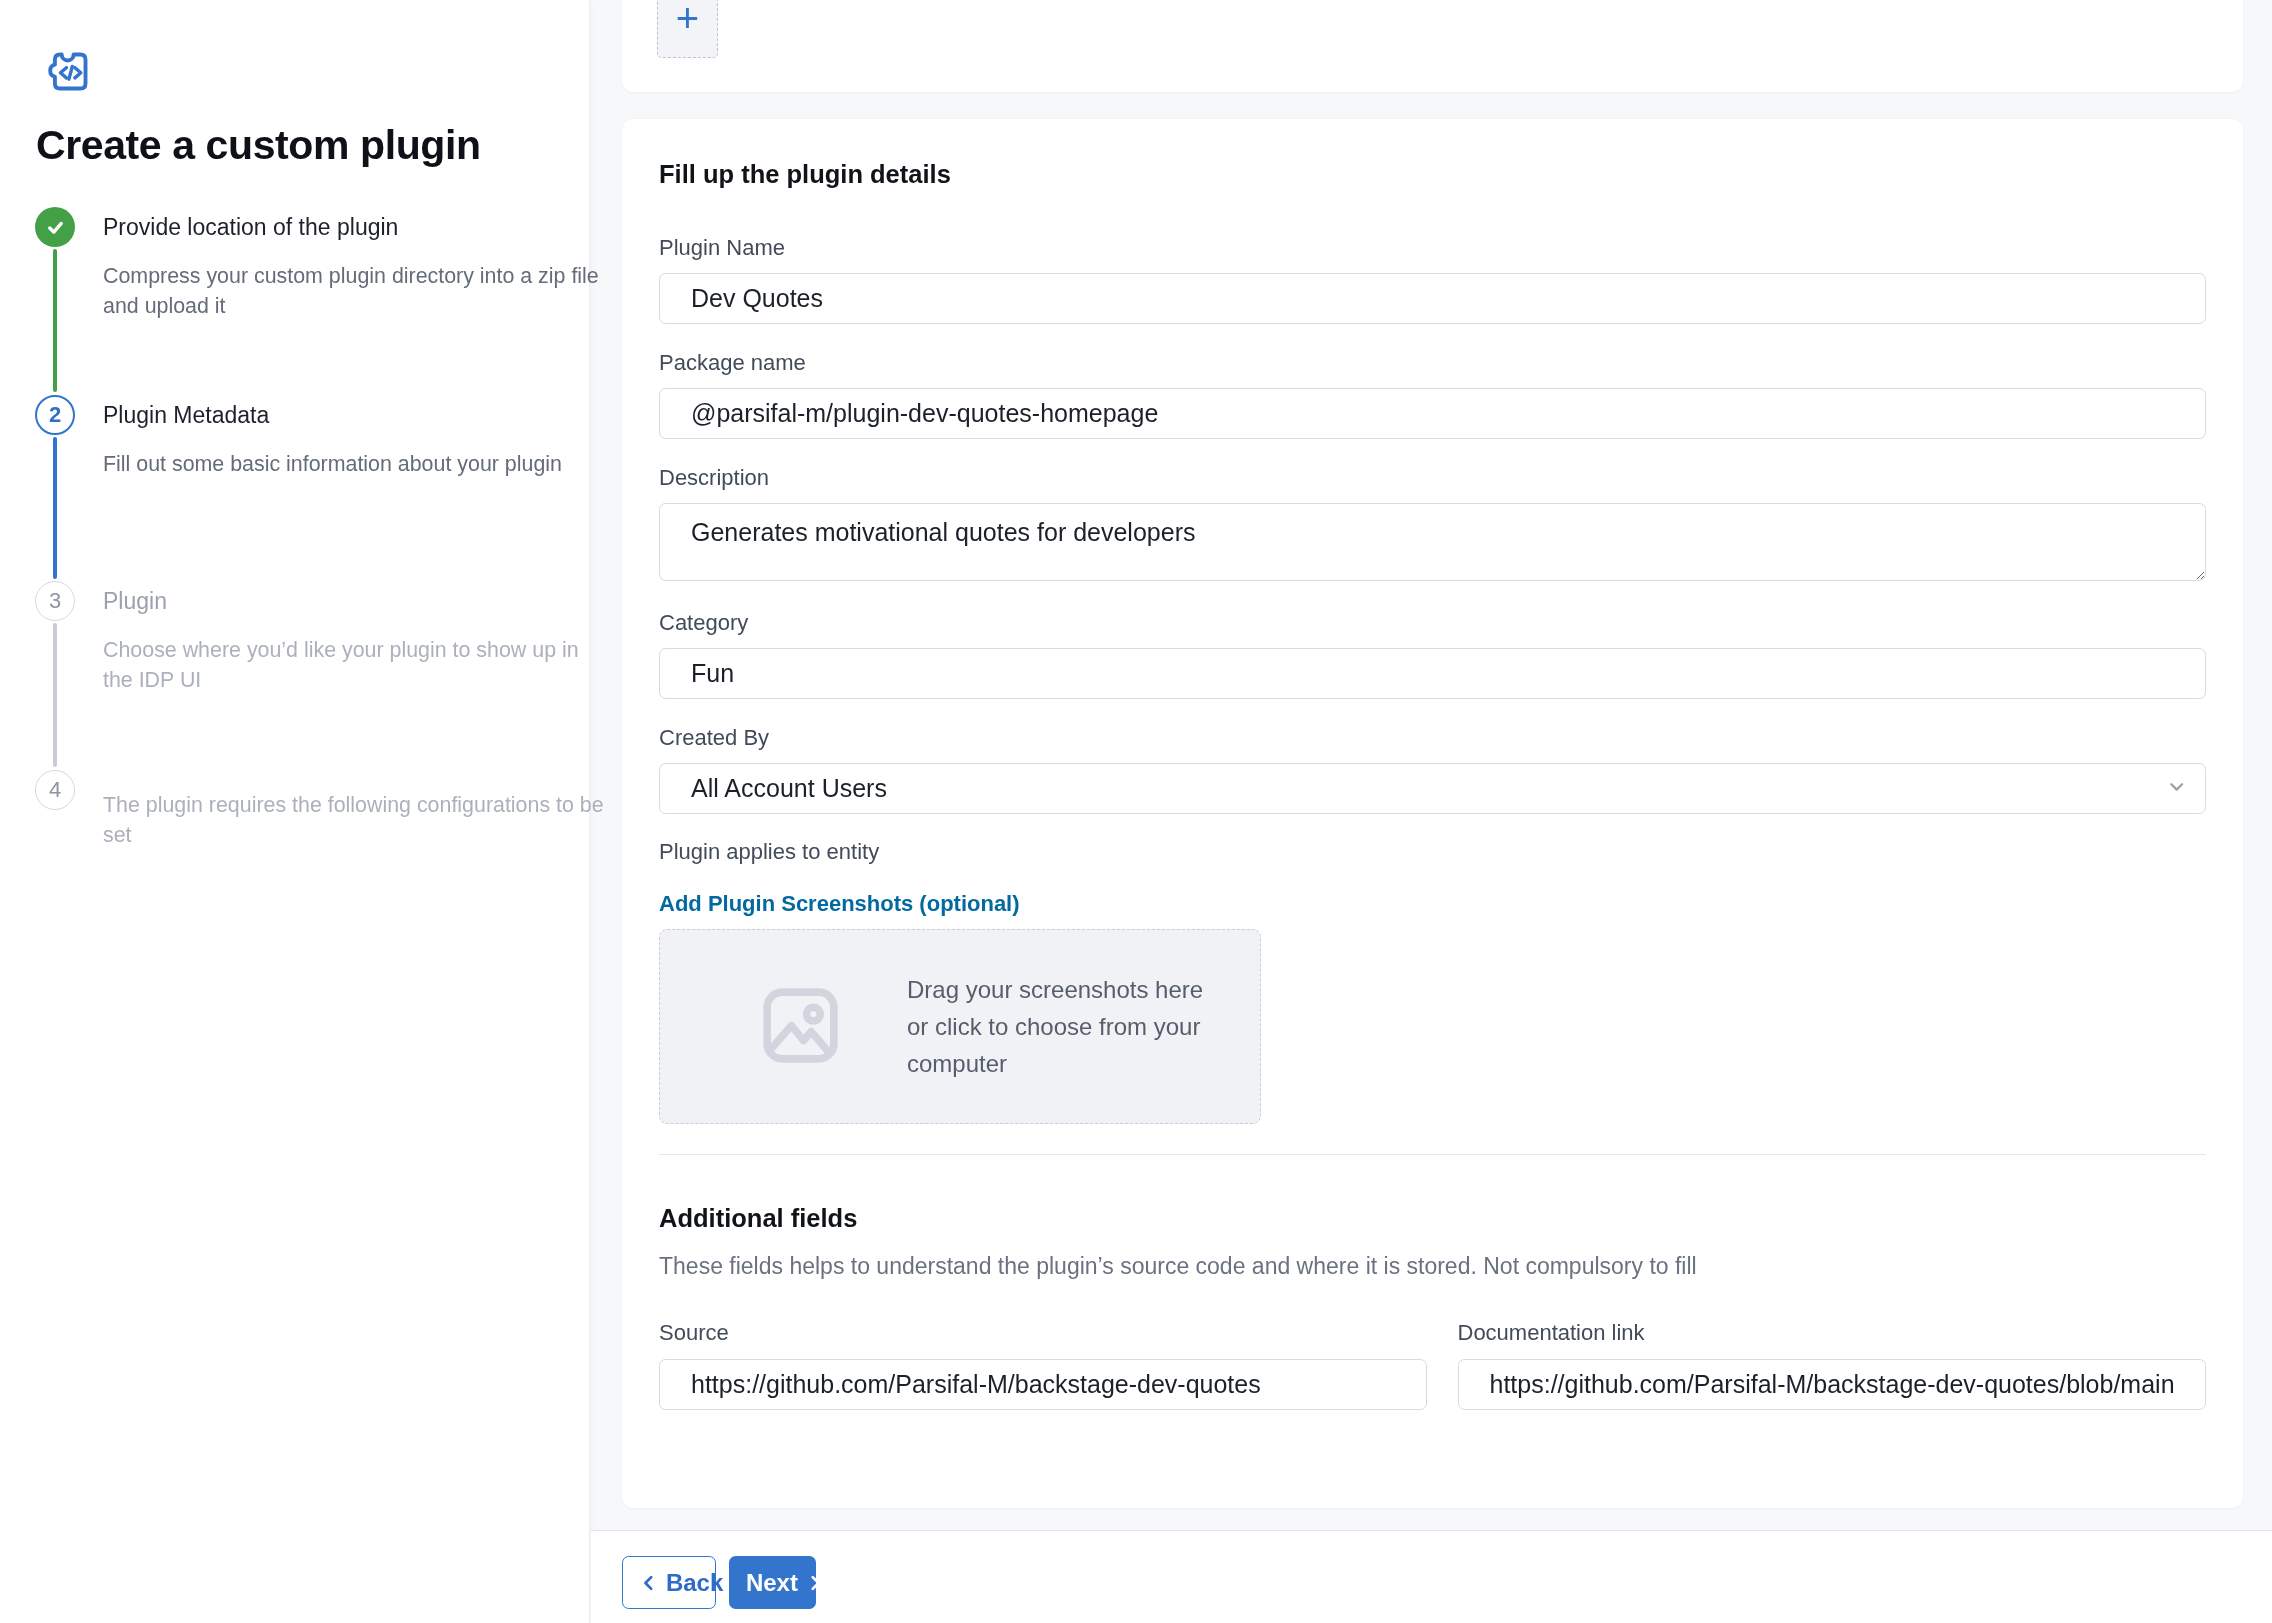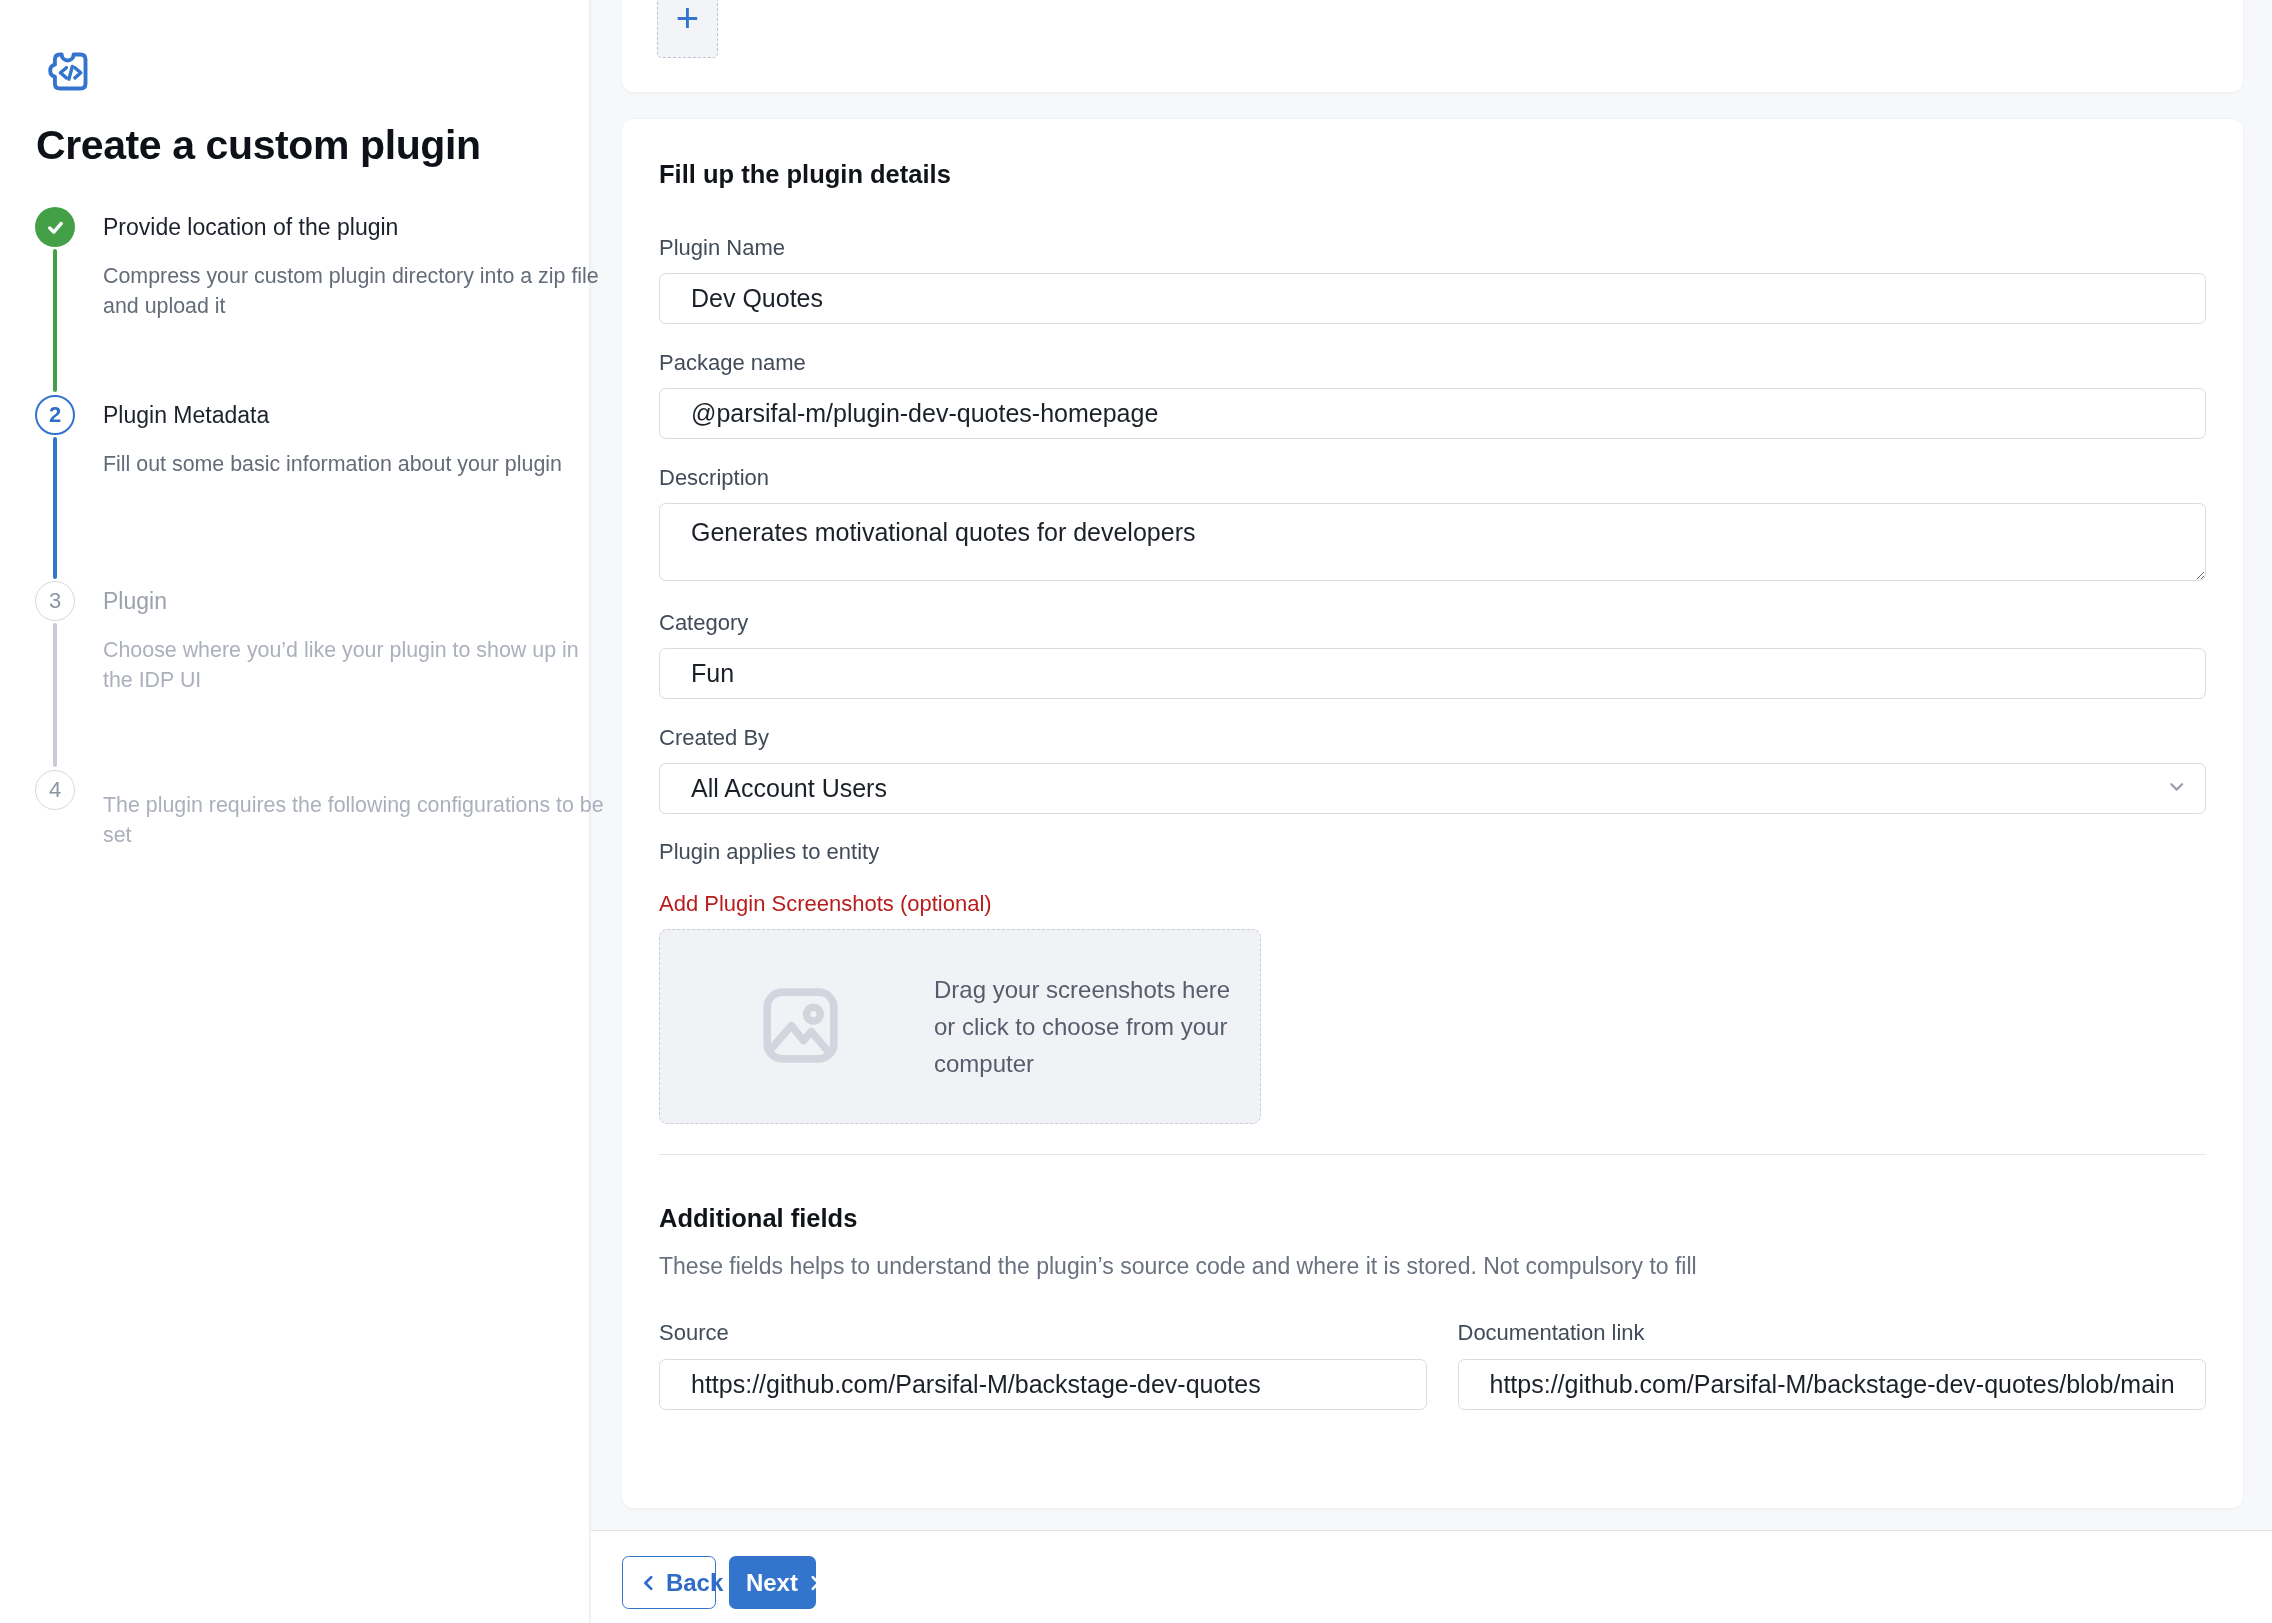--- a/index.html
+++ b/index.html
@@ -54,34 +54,34 @@
     display:flex; align-items:center; justify-content:center; cursor:pointer;
   }
   .add-tile span{ font-size:40px; color:#3374cc; font-weight:400; line-height:1; padding-bottom:5px; }
   .form-card{
     position:absolute; left:31px; right:30.5px; top:119px; height:1389px;
     padding:41px 37px 0 37px;
   }
   .form-heading{ font-size:25.5px; font-weight:700; color:#101419; margin-bottom:46px; }
   .group{ margin-bottom:25.5px; }
   .field-label{ display:block; font-size:22px; color:#414b59; margin-bottom:12.4px; }
-  .field-label.strong{ font-weight:400; color:#b91c1c; }
+  .field-label.strong{ font-weight:700; color:#0369a1; }
   .text-input, .select-input, .text-area{
     width:100%; height:51px; border:0.8px solid #d7dbe3; border-radius:6.6px;
     background:#fff; padding:0 31px; font-size:25px; color:#1b2029;
     font-family:"Liberation Sans", sans-serif; outline:none;
   }
   .text-area{ height:78px; padding-top:11.5px; resize:both; line-height:1.3; }
   .select-wrap{ position:relative; }
   .select-input{ appearance:none; -webkit-appearance:none; cursor:pointer; }
   .select-chevron{ position:absolute; right:18px; top:50%; transform:translateY(-50%); pointer-events:none; }
   .dropzone{
     width:602px; height:195px; background:#f1f2f6; border:1.6px dashed #c9ccd8;
     border-radius:8.2px; display:flex; align-items:center; cursor:pointer;
-    padding-left:92px; gap:85px; margin-bottom:30px;
+    padding-left:92px; gap:58px; margin-bottom:30px;
   }
   .dz-text{ max-width:323px; font-size:24px; line-height:1.55; color:#565e6d; }
   .divider{ border:none; border-top:0.8px solid #e4e6ec; margin:0; }
   .additional-heading{ font-size:25.5px; font-weight:700; color:#101419; margin-top:49px; }
   .additional-subtext{ font-size:23px; color:#6a7280; margin-top:20px; }
   .two-col{ display:flex; gap:30.5px; margin-top:40px; }
   .col-a{ flex:0 0 768px; } .col-b{ flex:1; }
   
   .footer-rule{ position:absolute; left:0; right:0; top:1530px; height:0.8px; background:#e2e4e9; }
   .footer{ position:absolute; left:0; right:0; top:1531px; bottom:0; background:#ffffff; }

